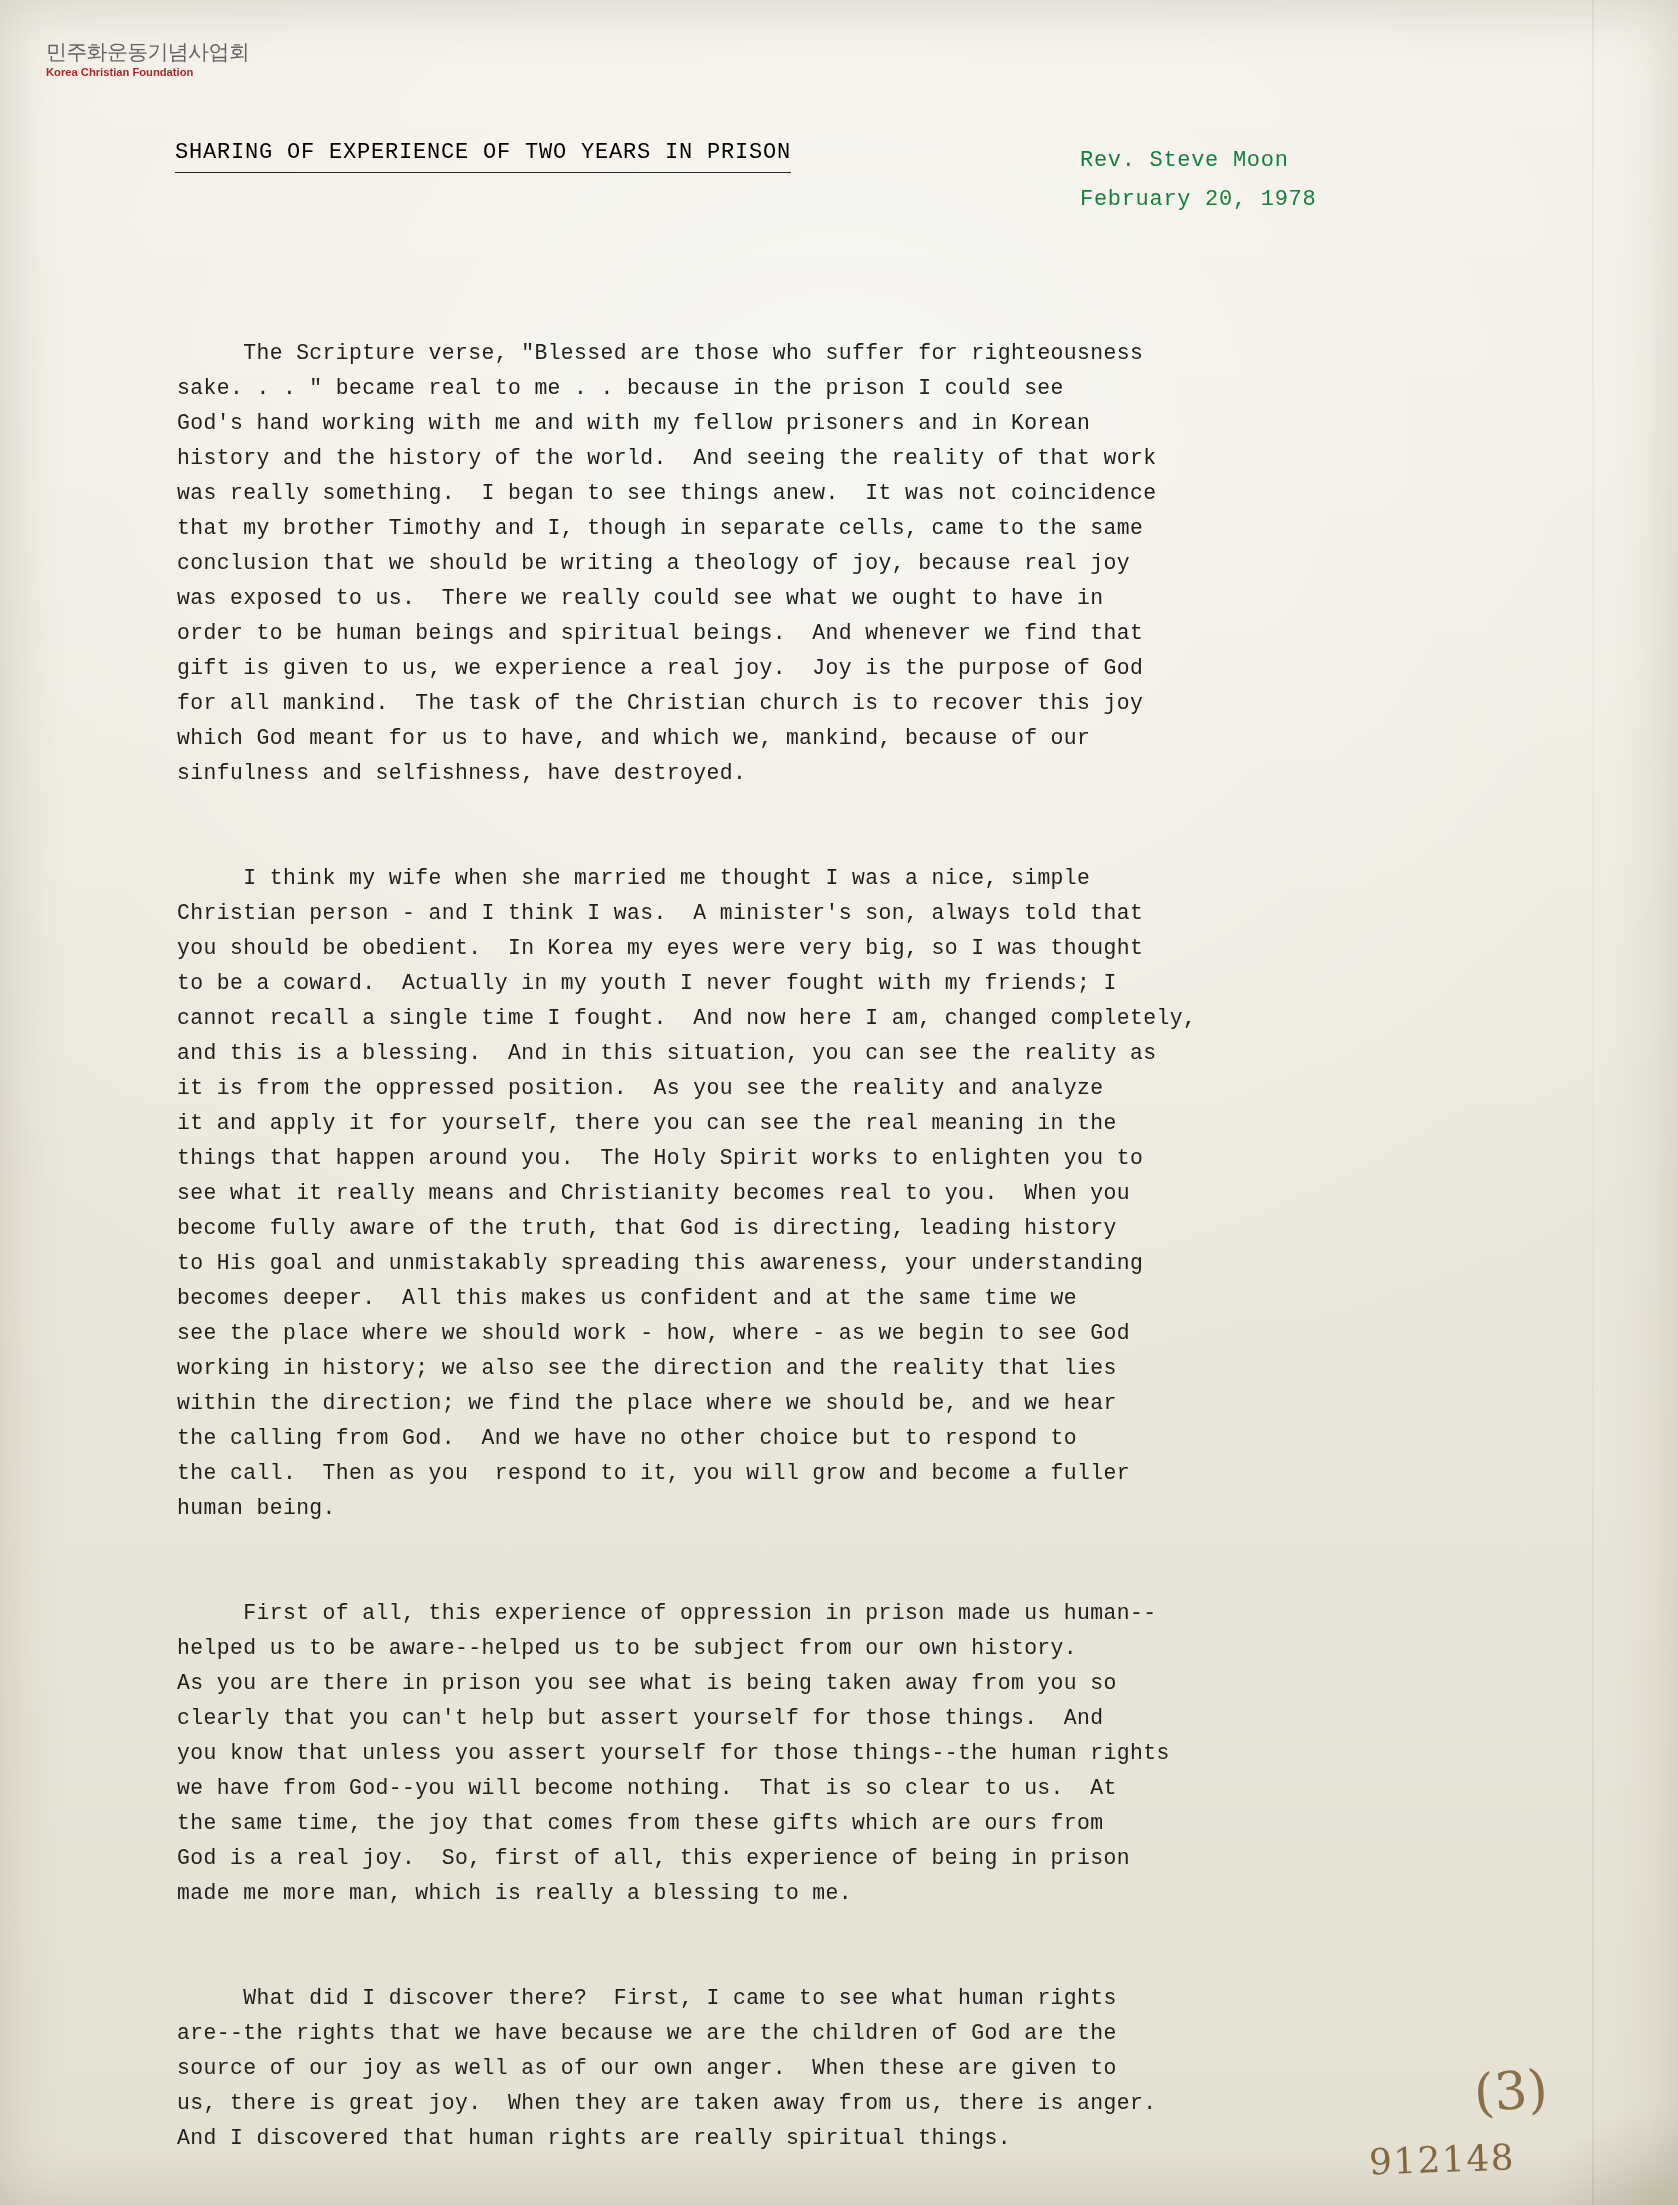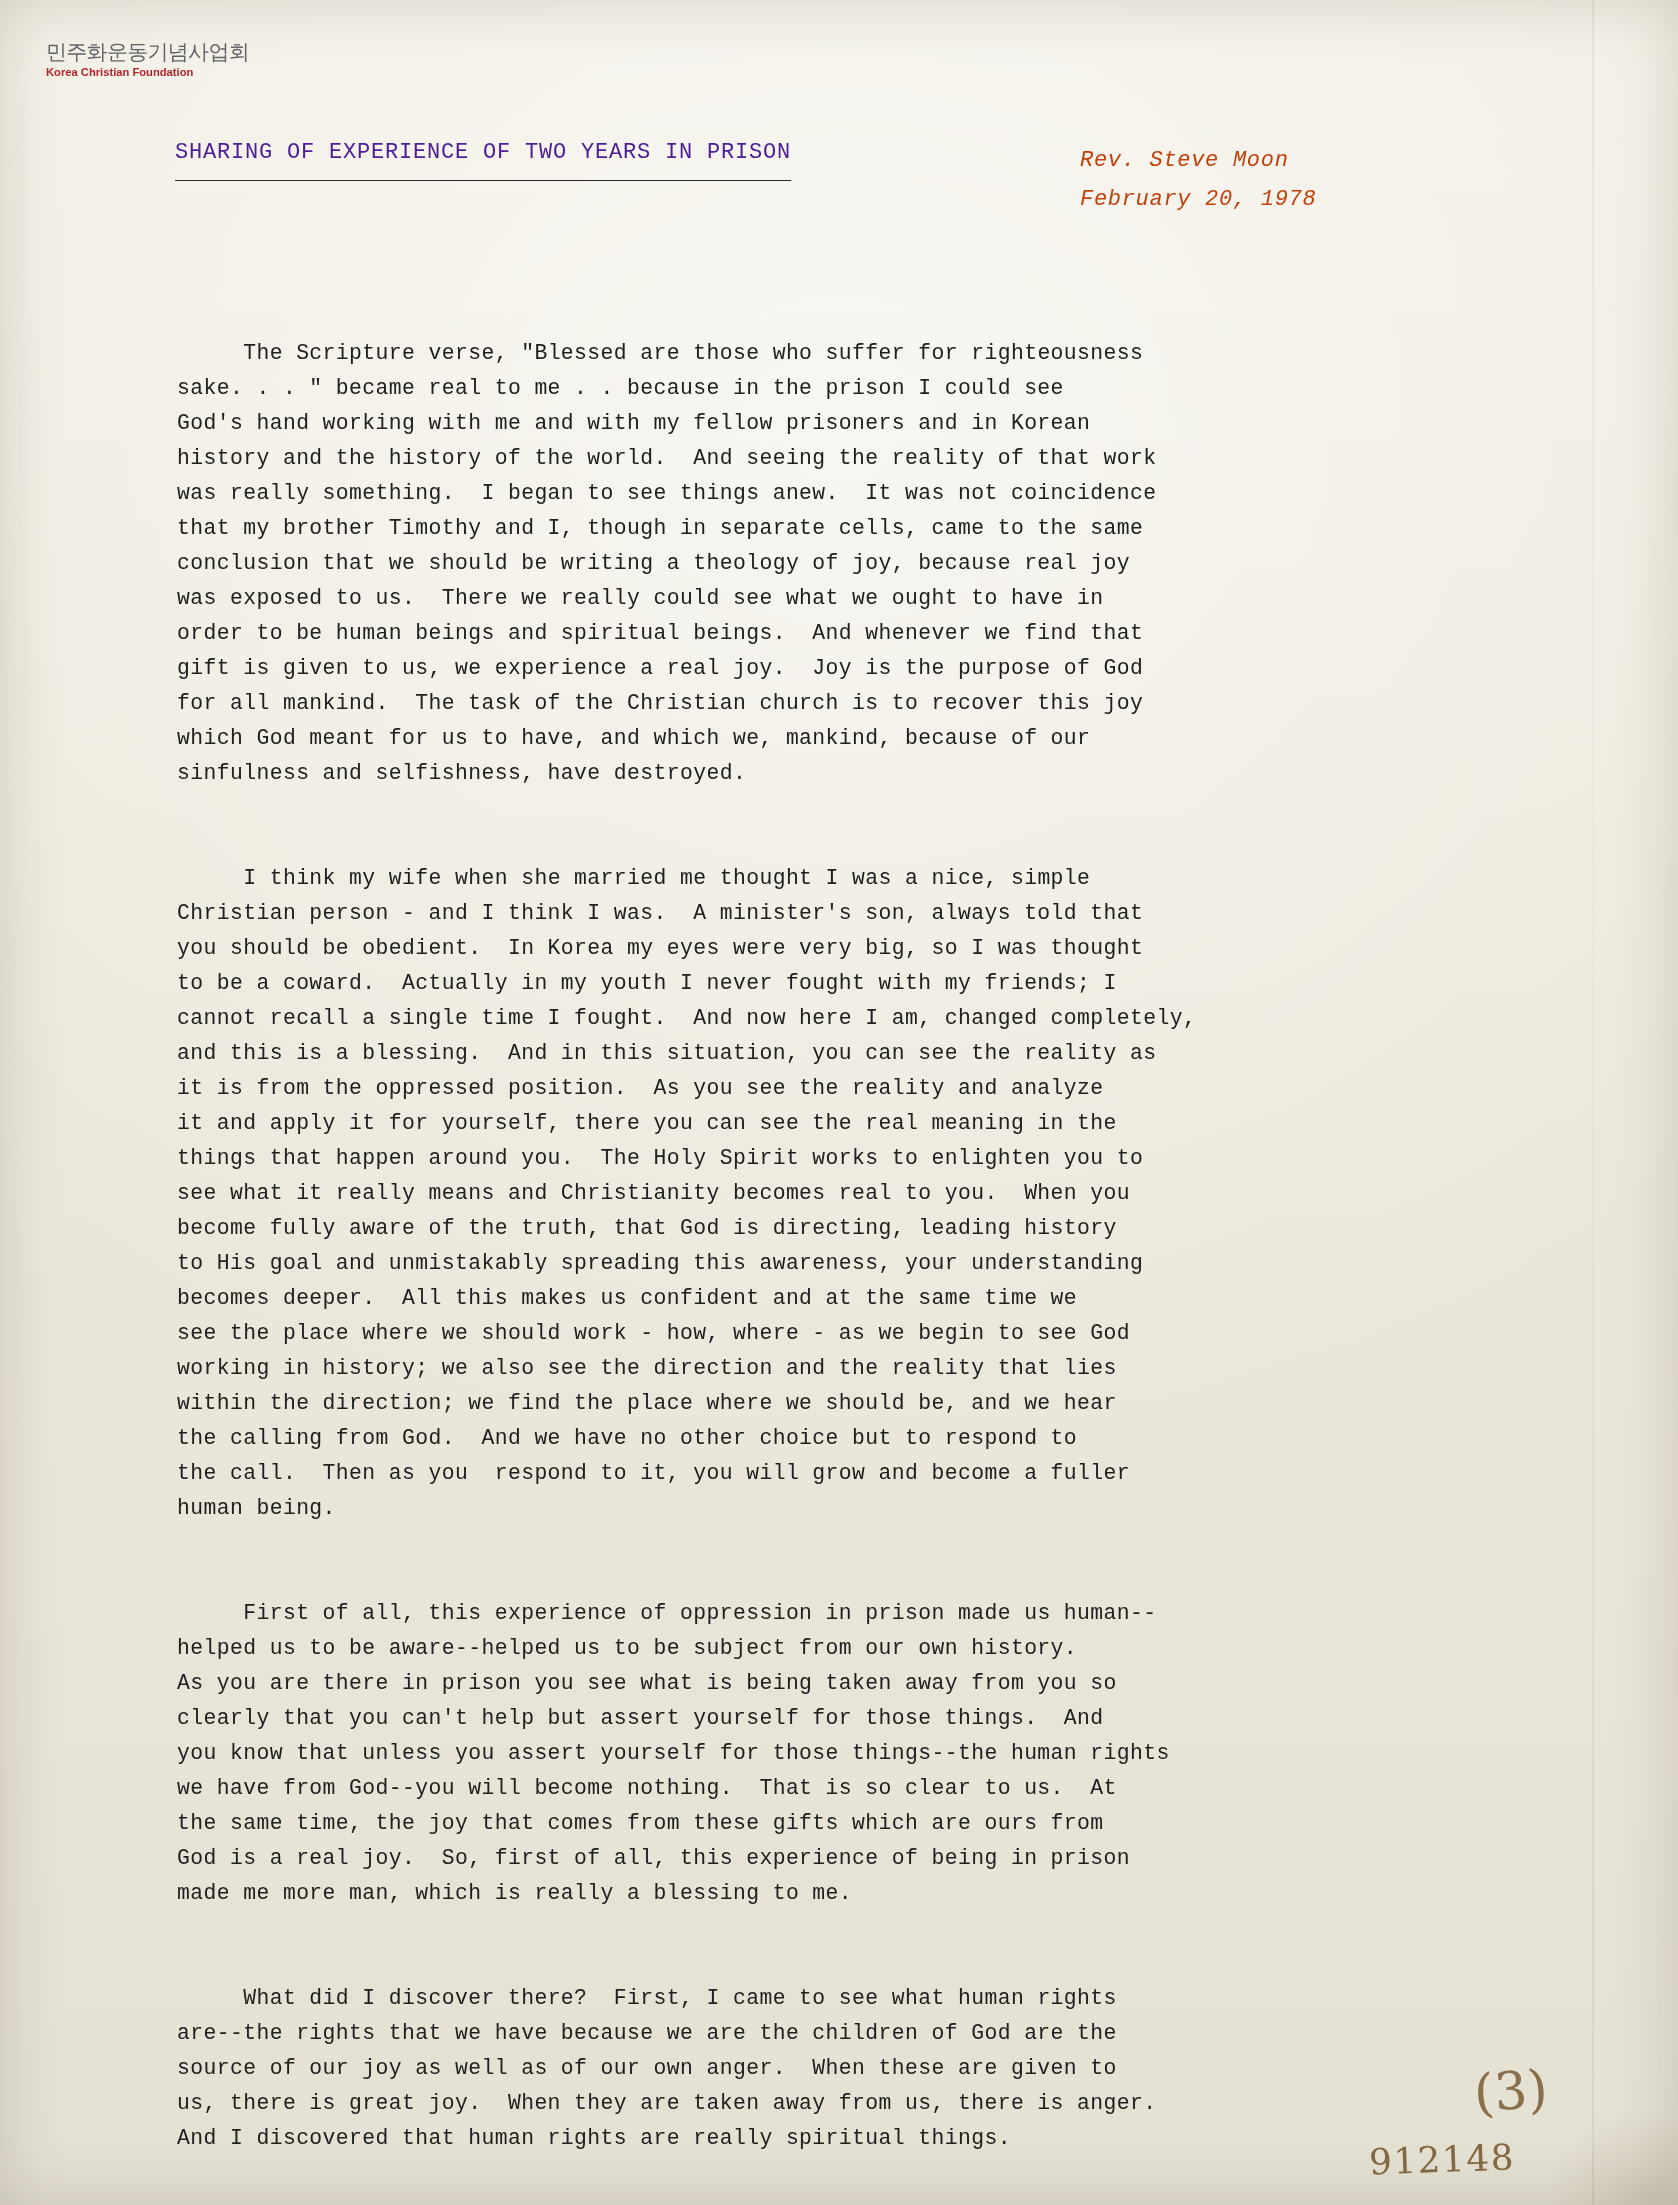--- a/index.html
+++ b/index.html
@@ -70,35 +70,34 @@
   .header {
     position: absolute;
     left: 175px;
     top: 140px;
     right: 105px;
   }
   .doc-title {
     display: inline-block;
     font-size: 22px;
     letter-spacing: 0.8px;
-    color: #4c1d95;
+    color: #000000;
     border-bottom: 1.4px solid #2a2a2a;
-    padding-bottom: 15px;
+    padding-bottom: 7px;
     white-space: nowrap;
   }
   .byline {
     position: absolute;
     left: 1080px;
     top: 144px;
     font-size: 22px;
-    color: #c2410c;
+    color: #15803d;
     letter-spacing: 0.7px;
     line-height: 1.5;
     white-space: nowrap;
-    font-style: italic;
   }
   .byline .date {
     display: block;
     margin-top: 5.6px;
   }
 
   
   .body-text {
     position: absolute;
     left: 177px;

